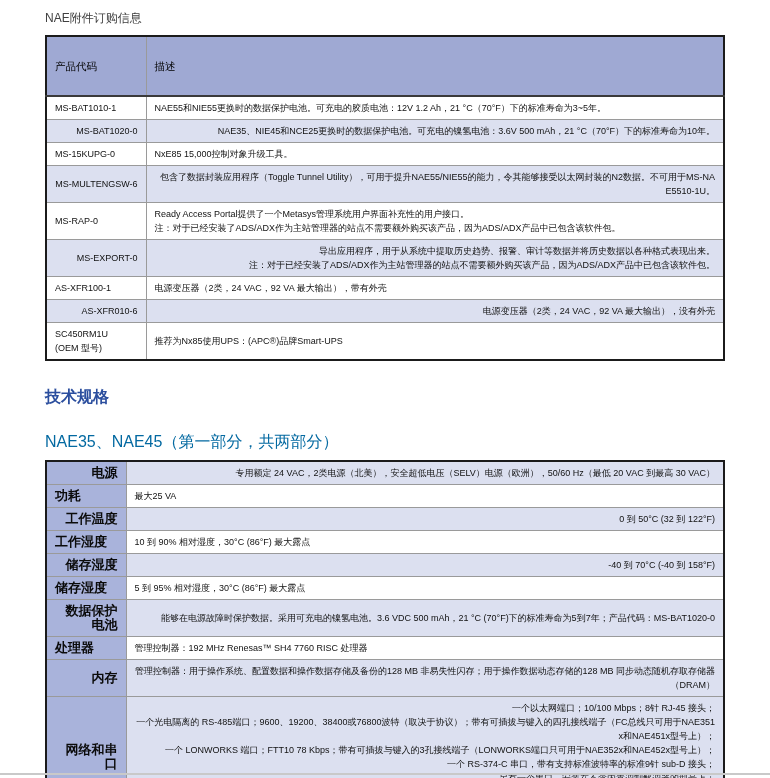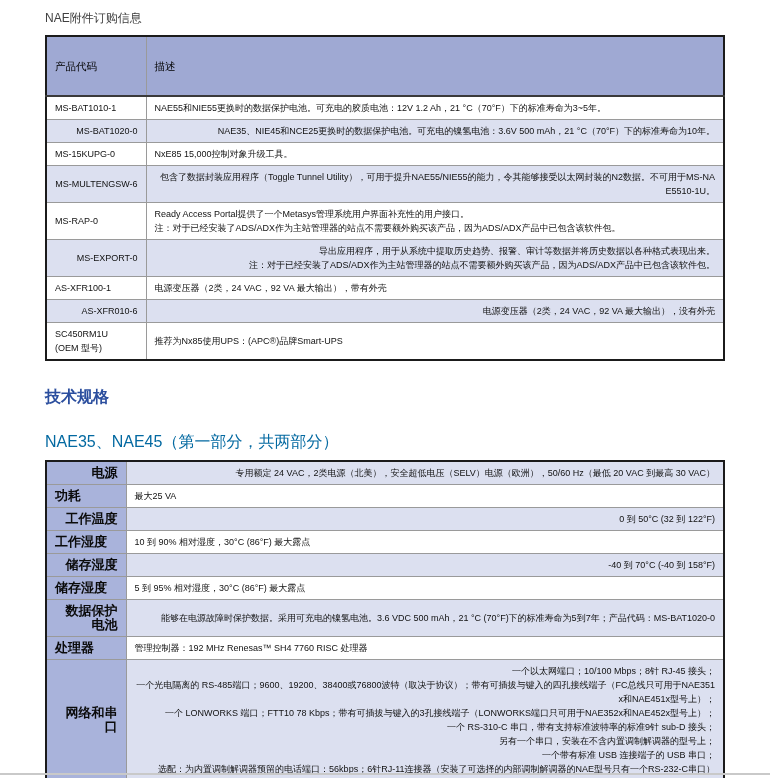--- a/index.html
+++ b/index.html
@@ -215,26 +215,32 @@
             <span class="cell-line">能够在电源故障时保护数据。采用可充电的镍氢电池。3.6 VDC 500 mAh，21 °C (70°F)下的标准寿命为5到7年；产品代码：MS-BAT1020-0</span>
           </td>
         </tr>
         <tr>
           <td class="spec-label">处理器</td>
           <td>
             <span class="cell-line">管理控制器：192 MHz Renesas™ SH4 7760 RISC 处理器</span>
           </td>
         </tr>
         <tr class="alt">
+          <td class="spec-label">内存</td>
+          <td>
+            <span class="cell-line">管理控制器：用于操作系统、配置数据和操作数据存储及备份的128 MB 非易失性闪存；用于操作数据动态存储的128 MB 同步动态随机存取存储器（DRAM）</span>
+          </td>
+        </tr>
+        <tr class="alt">
           <td class="spec-label">网络和串口</td>
           <td>
             <span class="cell-line">一个以太网端口；10/100 Mbps；8针 RJ-45 接头；</span>
             <span class="cell-line">一个光电隔离的 RS-485端口；9600、19200、38400或76800波特（取决于协议）；带有可插拔与键入的四孔接线端子（FC总线只可用于NAE351x和NAE451x型号上）；</span>
             <span class="cell-line">一个 LONWORKS 端口；FTT10 78 Kbps；带有可插拔与键入的3孔接线端子（LONWORKS端口只可用于NAE352x和NAE452x型号上）；</span>
-            <span class="cell-line">一个 RS-310-C 串口，带有支持标准波特率的标准9针 sub-D 接头；</span>
+            <span class="cell-line">一个 RS-374-C 串口，带有支持标准波特率的标准9针 sub-D 接头；</span>
             <span class="cell-line">另有一个串口，安装在不含内置调制解调器的型号上；</span>
             <span class="cell-line">一个带有标准 USB 连接端子的 USB 串口；</span>
             <span class="cell-line">选配：为内置调制解调器预留的电话端口：56kbps；6针RJ-11连接器（安装了可选择的内部调制解调器的NAE型号只有一个RS-232-C串口）</span>
           </td>
         </tr>
       </tbody>
   </table>
 
 </div>
 

